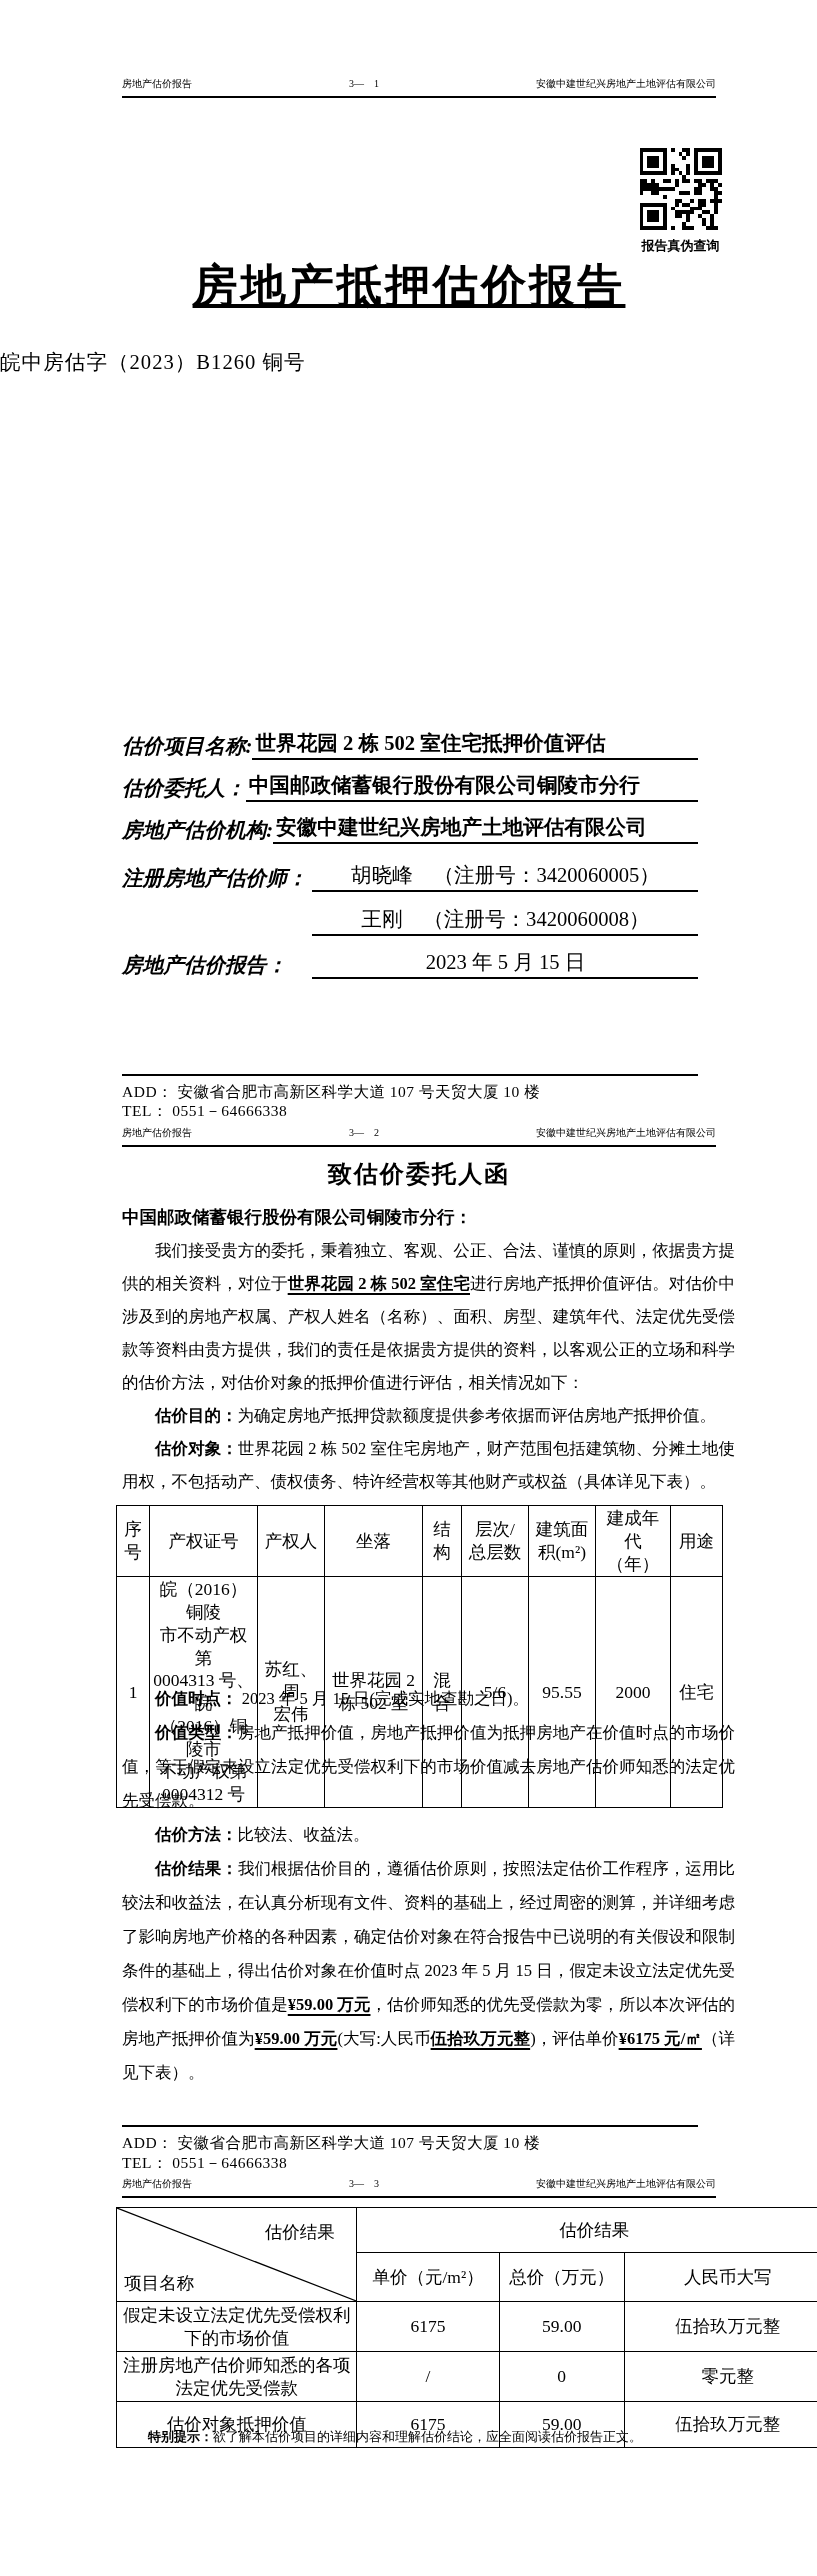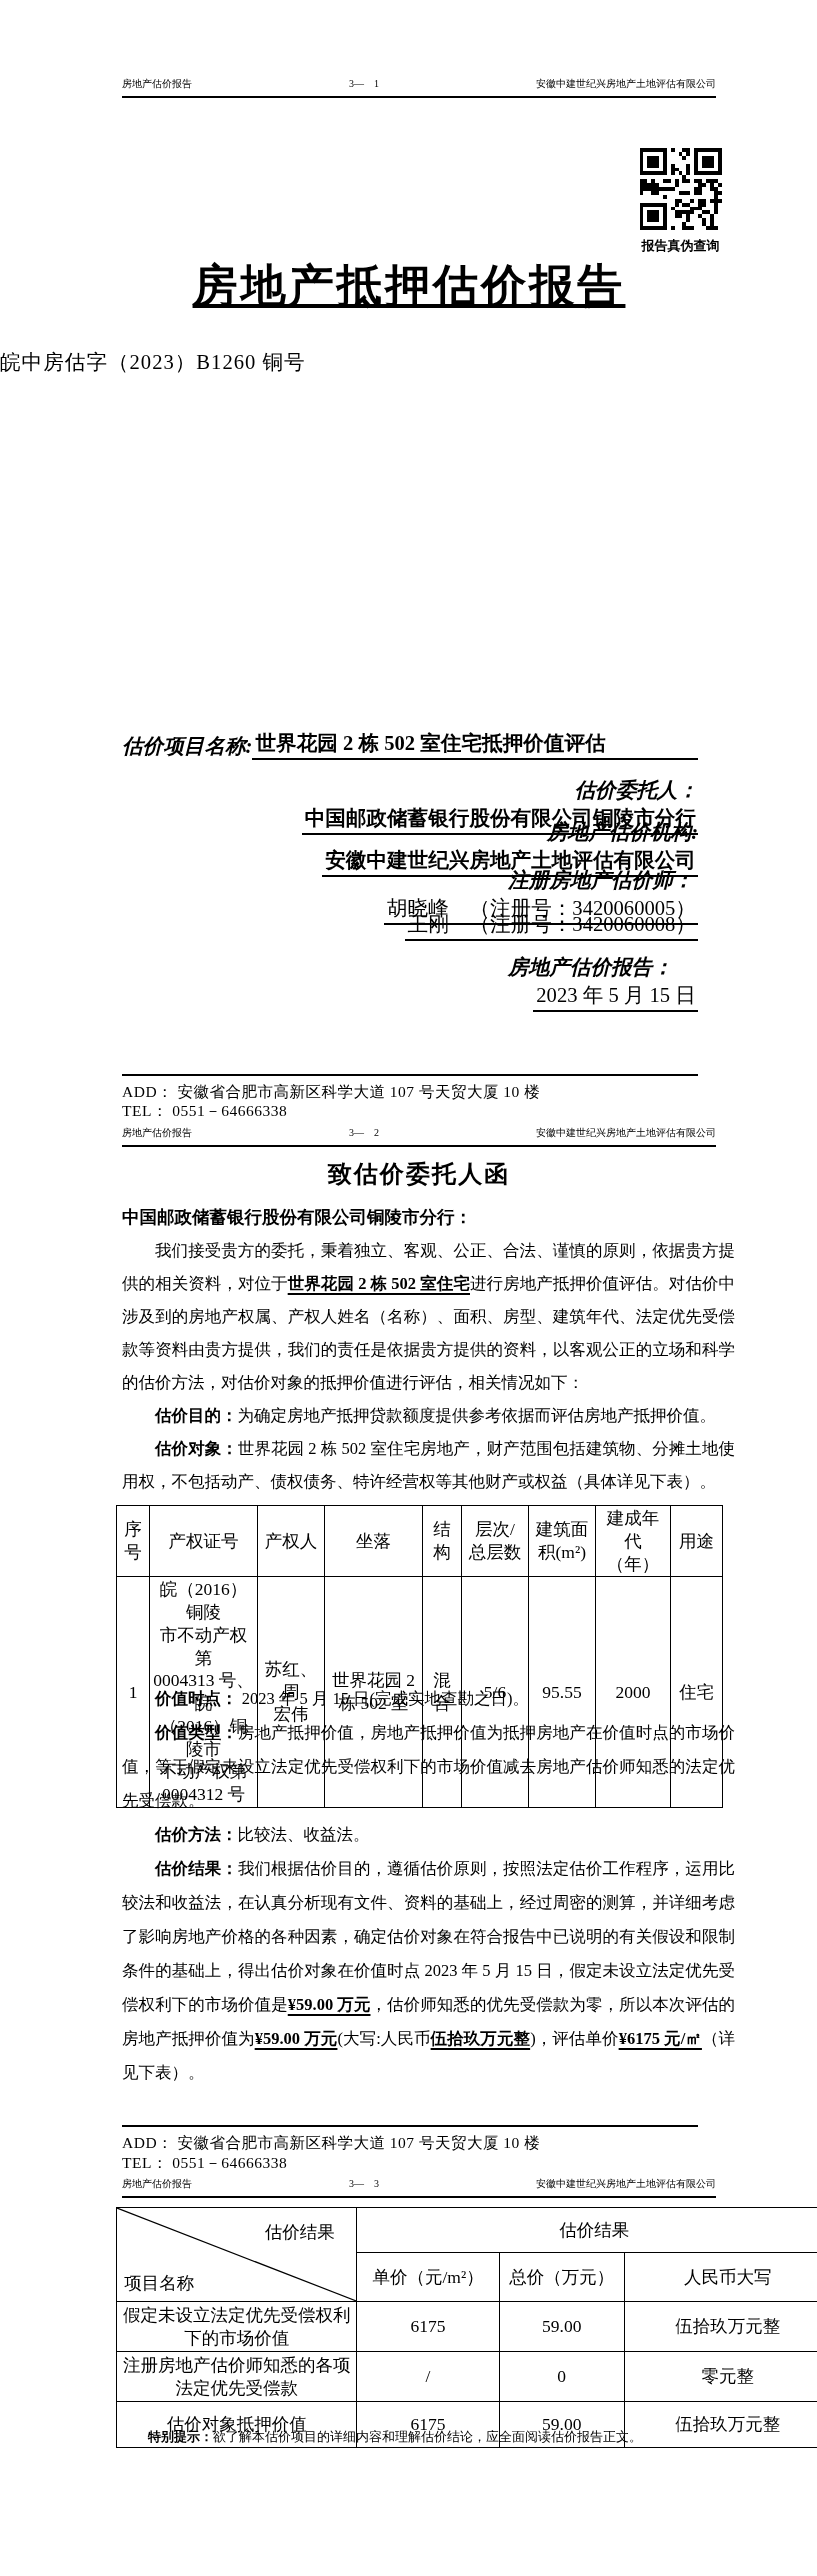--- a/index.html
+++ b/index.html
@@ -18,21 +18,21 @@
   .qr{position:absolute;left:637px;top:148px;width:87px;height:82px;}
   .qr svg{width:100%;height:100%;display:block;}
   .qrlabel{position:absolute;left:637px;top:237px;width:87px;text-align:center;
     font-size:13px;font-weight:bold;white-space:nowrap;}
   .title{position:absolute;left:0;top:256px;width:100%;margin:0;text-align:center;
     font-size:45px;font-weight:bold;letter-spacing:3.1px;text-decoration:underline;}
   .subtitle{position:absolute;left:0;top:348px;width:100%;
     font-size:20.6px;letter-spacing:1px;}
   .fields{position:absolute;left:122px;top:734px;width:576px;}
   .frow{display:flex;align-items:flex-end;font-size:20.6px;font-weight:bold;height:26px;}
-  .frow+.frow{margin-top:16px;flex-direction:column;}
+  .frow+.frow{margin-top:16px;}
   .frow:nth-child(4){margin-top:22px;}
   .frow:nth-child(5){margin-top:18px;}
   .frow:nth-child(6){margin-top:16.5px;}
   .flabel{white-space:pre;font-style:italic;}
   .flabel.wide{min-width:190px;}
   .fvalue{flex:1;border-bottom:2.1px solid #000;white-space:nowrap;padding:0 2.1px 1px 3.1px;}
   .fvalue.center{text-align:center;}
   .fvalue.normal{font-weight:normal;}
   .lettertitle{position:absolute;left:122px;top:1158px;width:594px;text-align:center;
     font-size:24px;font-weight:bold;letter-spacing:2.1px;}

